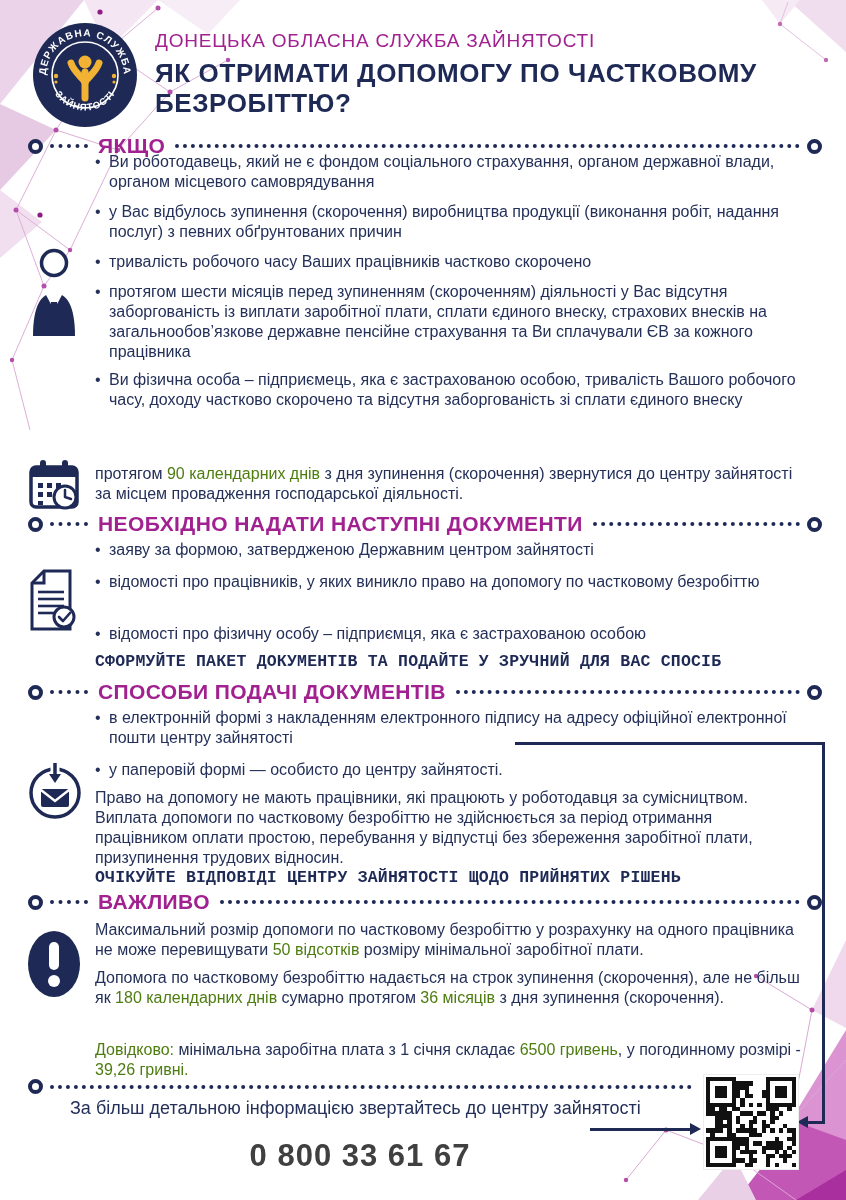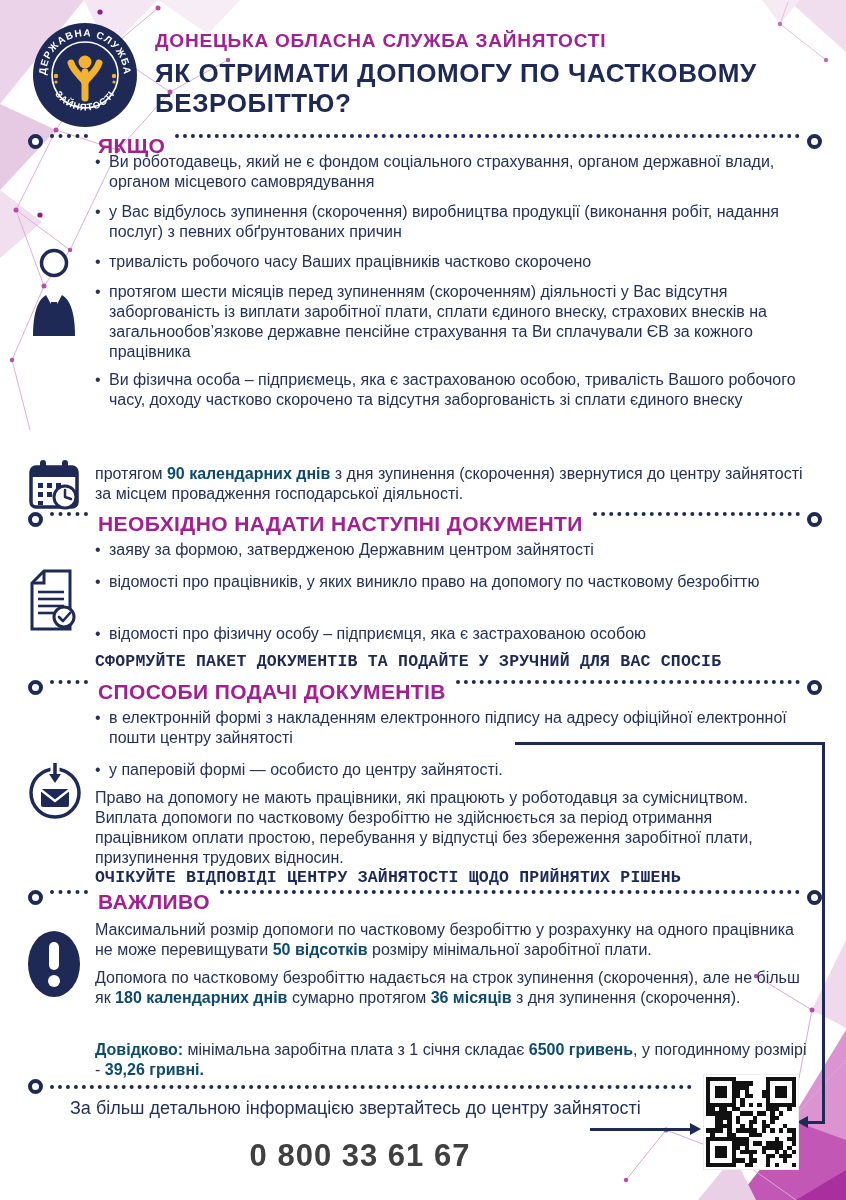--- a/index.html
+++ b/index.html
@@ -8,38 +8,38 @@
     background:#ffffff; overflow:hidden;
     font-family:"Liberation Sans", sans-serif;
     color:#243059;
   }
   .deco{position:absolute; z-index:0; pointer-events:none;}
   .layer{position:absolute; z-index:1;}
 
   
   .logo{position:absolute; left:32px; top:22px; width:106px; height:106px;}
   .org{position:absolute; left:155px; top:30px; width:690px;
-       font-size:19px; font-weight:bold; letter-spacing:.8px; color:#A0218F;}
+       font-size:19px; font-weight:normal; letter-spacing:.8px; color:#A0218F;}
   .title{position:absolute; left:155px; top:58px; width:700px;
        font-size:26px; line-height:30px; font-weight:bold; letter-spacing:.6px; color:#1E2A55;}
 
   
-  .rule{position:absolute; left:28px; right:24px; display:flex; gap:7px;}
+  .rule{position:absolute; left:28px; right:24px; display:flex; align-items:center; gap:7px;}
   .ring{flex:0 0 auto; width:7px; height:7px; border:4px solid #1E2A55; border-radius:50%; background:#fff;}
   .dots{height:0; border-top:4px dotted #1E2A55;}
   .dots.lead{flex:0 0 38px;}
   .dots.fill{flex:1 1 auto;}
   .rule h2{margin:0 3px; font-size:21px; font-weight:bold; letter-spacing:.4px; color:#A0218F; white-space:nowrap;}
 
   
   .txt{position:absolute; left:95px; width:712px; font-size:16px; line-height:20px; color:#243059;}
   .bullet{padding-left:14px;}
   .bullet::before{content:"•"; position:absolute; left:0; color:#243059;}
   .callout{font-weight:bold; font-size:16.5px; letter-spacing:.2px; color:#1E2A55;font-family:Liberation Mono, monospace;}
-  .b{font-weight:bold; color:#0c4a6e;}
+  .b{font-weight:normal; color:#4d7c0f;}
 
   .icon{position:absolute; z-index:1;}
 
   
   .line{position:absolute; background:#1E2A55; z-index:1;}
   .ah-r{position:absolute; width:0; height:0; z-index:1;
         border-left:11px solid #1E2A55; border-top:6px solid transparent; border-bottom:6px solid transparent;}
   .ah-l{position:absolute; width:0; height:0; z-index:1;
         border-right:11px solid #1E2A55; border-top:6px solid transparent; border-bottom:6px solid transparent;}
 

